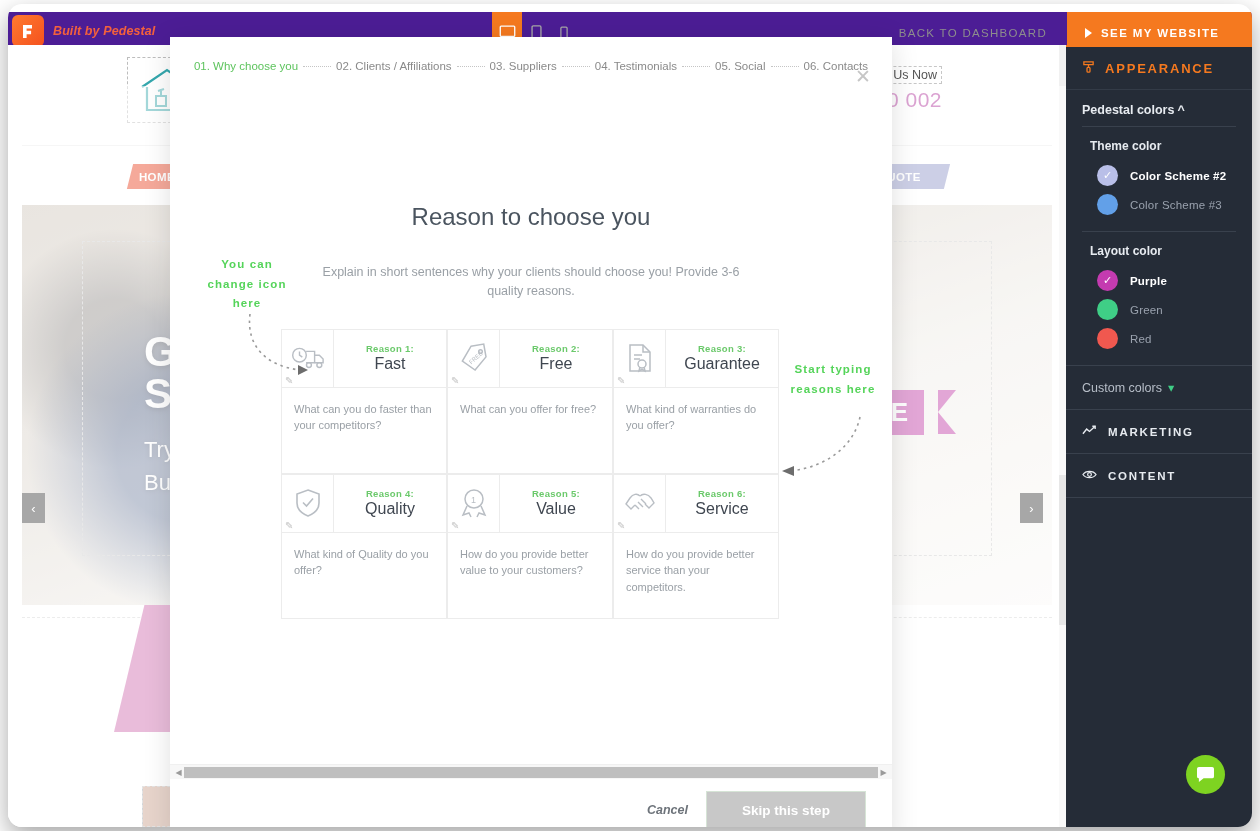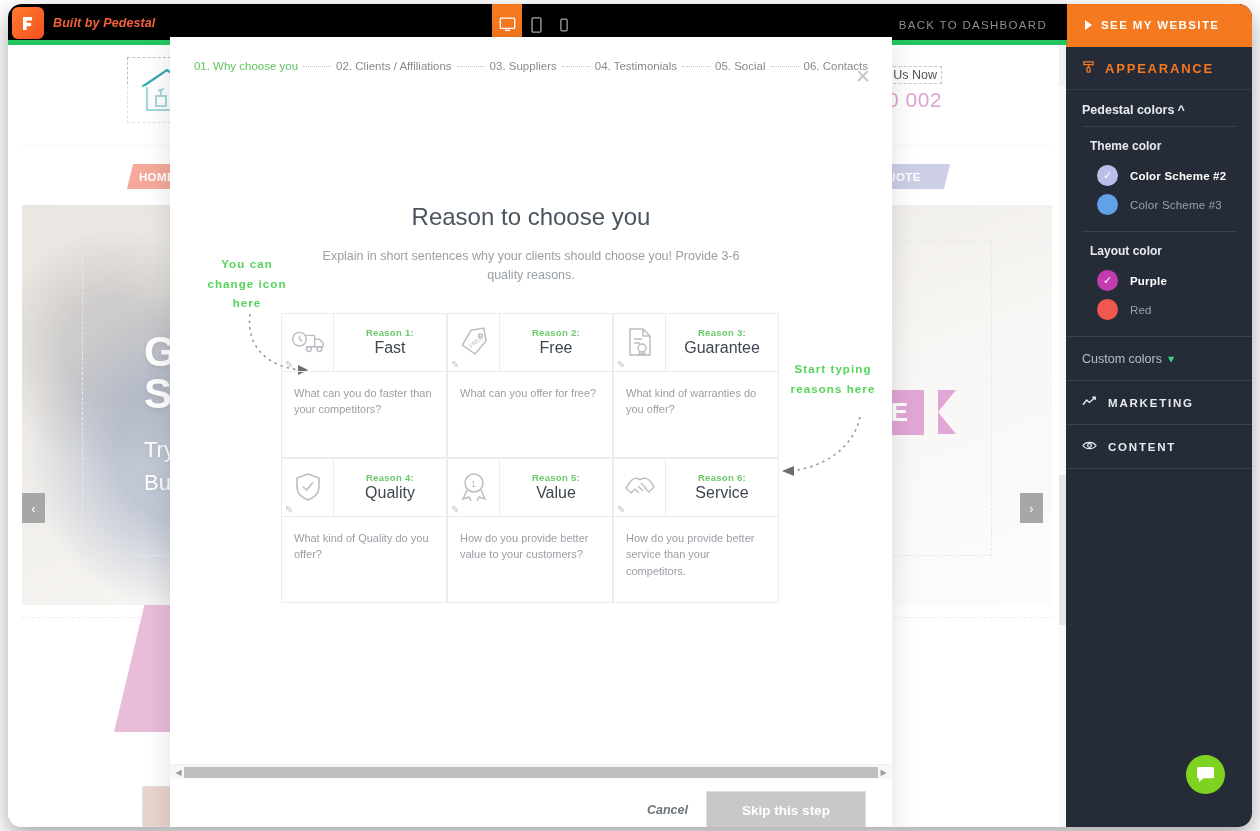--- a/index.html
+++ b/index.html
@@ -16,23 +16,23 @@
     left: 8px; top: 4px;
     width: 1244px; height: 823px;
     border-radius: 14px;
     background: #ffffff;
     box-shadow: 0 10px 26px rgba(0,0,0,.35);
     overflow: hidden;
   }
 
   
   .topbar {
-    position: absolute; left: 0; top: 0;
+    position: absolute; left: 0; top: 8px;
     width: 1244px; height: 41px;
-    background: #000000;
+    background: #4c1d95;
     border-bottom: 5px solid #22c55e;
   }
   .brand { position: absolute; left: 4px; top: 3px; display: flex; align-items: center; gap: 9px; }
   .brand-logo {
     width: 32px; height: 32px; border-radius: 6px;
     background: linear-gradient(135deg,#ff7a2f,#f4511e);
     display: flex; align-items: center; justify-content: center;
     color: #fff; font-weight: bold; font-size: 19px;
     font-family: "Liberation Sans", sans-serif;
   }
@@ -213,21 +213,21 @@
   .step { font-size: 11.5px; color: #8a8a8a; white-space: nowrap; }
   .step.active { color: #5ec45e; }
   .step-dash { width: 28px; border-top: 1px dotted #c5c5c5; margin: 0 5px; }
   .modal-close {
     position: absolute; right: 21px; top: 30px;
     color: #c6c6c6; font-size: 19px; line-height: 1;
   }
   .modal-body { flex: 1; position: relative; overflow: hidden; }
   .m-title { text-align: center; font-size: 24px; color: #4a545f; margin-top: 108px; font-weight: normal; }
   .m-sub {
-    width: 430px; margin: 16px auto 0 auto; text-align: center;
+    width: 430px; margin: 32px auto 0 auto; text-align: center;
     font-size: 12.5px; color: #9aa0a6; line-height: 1.55;
   }
 
   .cards { width: 500px; margin: 27px auto 0 auto; display: flex; flex-wrap: wrap; gap: 0; }
   .card { width: 166px; border: 1px solid #ececec; background: #fff; }
   .card-top { display: flex; height: 58px; border-bottom: 1px solid #ececec; position: relative; }
   .card-icon {
     width: 52px; flex: 0 0 52px; border-right: 1px solid #ececec;
     display: flex; align-items: center; justify-content: center; position: relative;
   }
@@ -558,20 +558,24 @@
     </div>
 
     <div class="sb-divider" style="margin-top:12px"></div>
     <div class="sb-group-label">Layout color</div>
 
     <div class="sw-row">
       <span class="sw" style="background:#c43bb0">✓</span>
       <span class="sw-label sel">Purple</span>
     </div>
     <div class="sw-row">
+      <span class="sw" style="background:#3fce86"></span>
+      <span class="sw-label">Green</span>
+    </div>
+    <div class="sw-row">
       <span class="sw" style="background:#f0584f"></span>
       <span class="sw-label">Red</span>
     </div>
 
     <div class="sb-link" style="margin-top:12px">
       <span>Custom colors</span>
       <span style="color:#3fce86">▾</span>
     </div>
 
     <div class="sb-nav">

